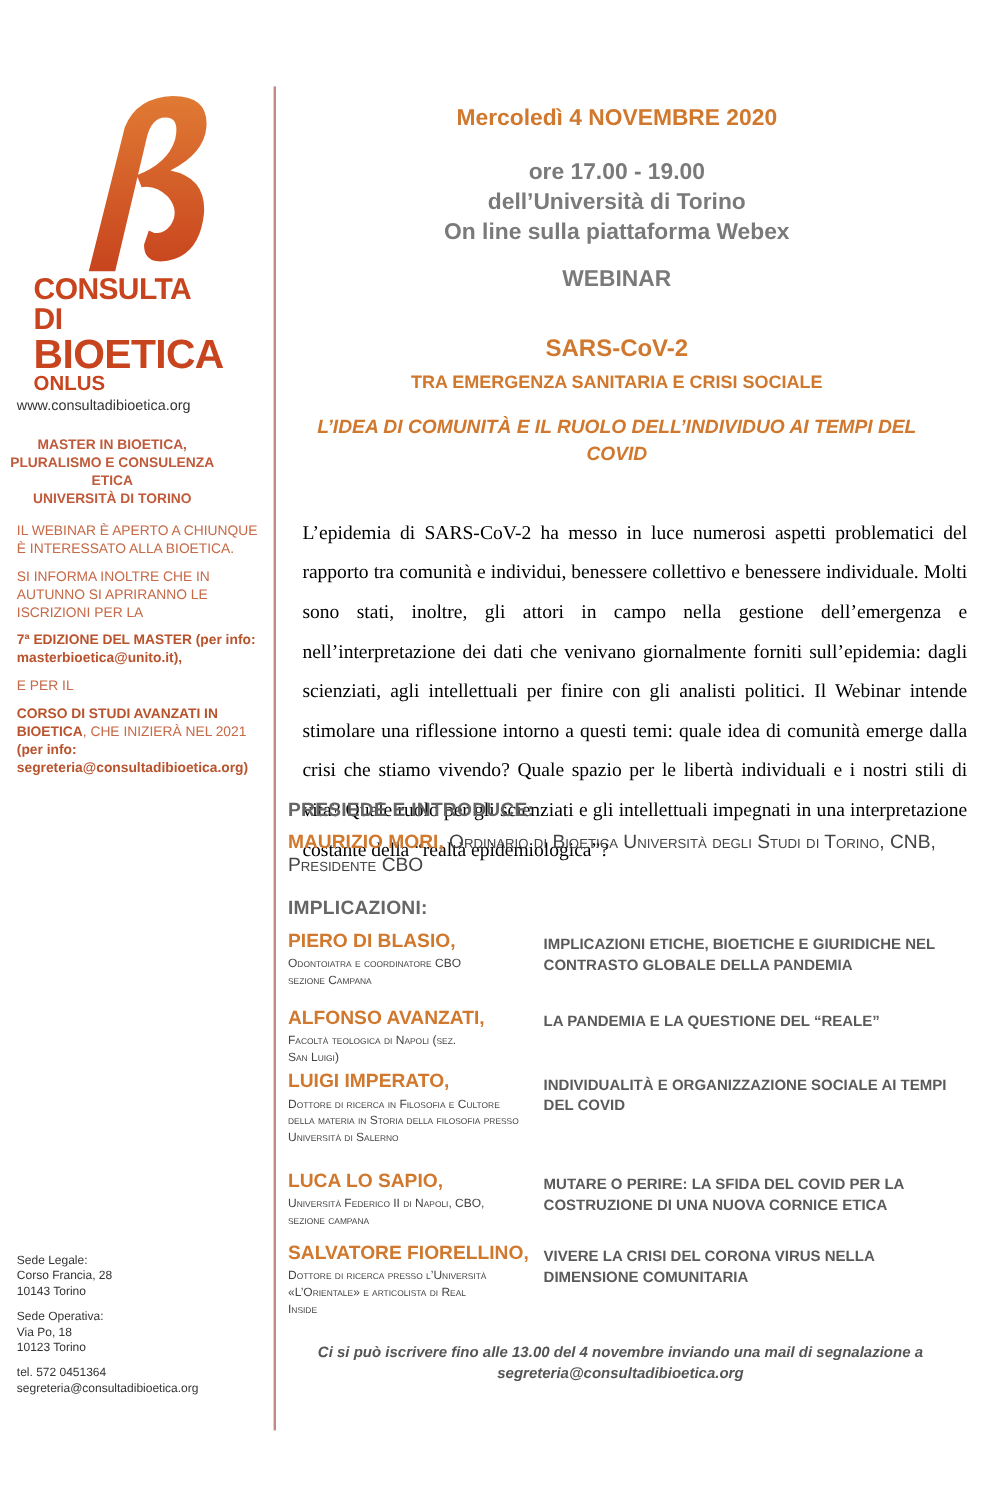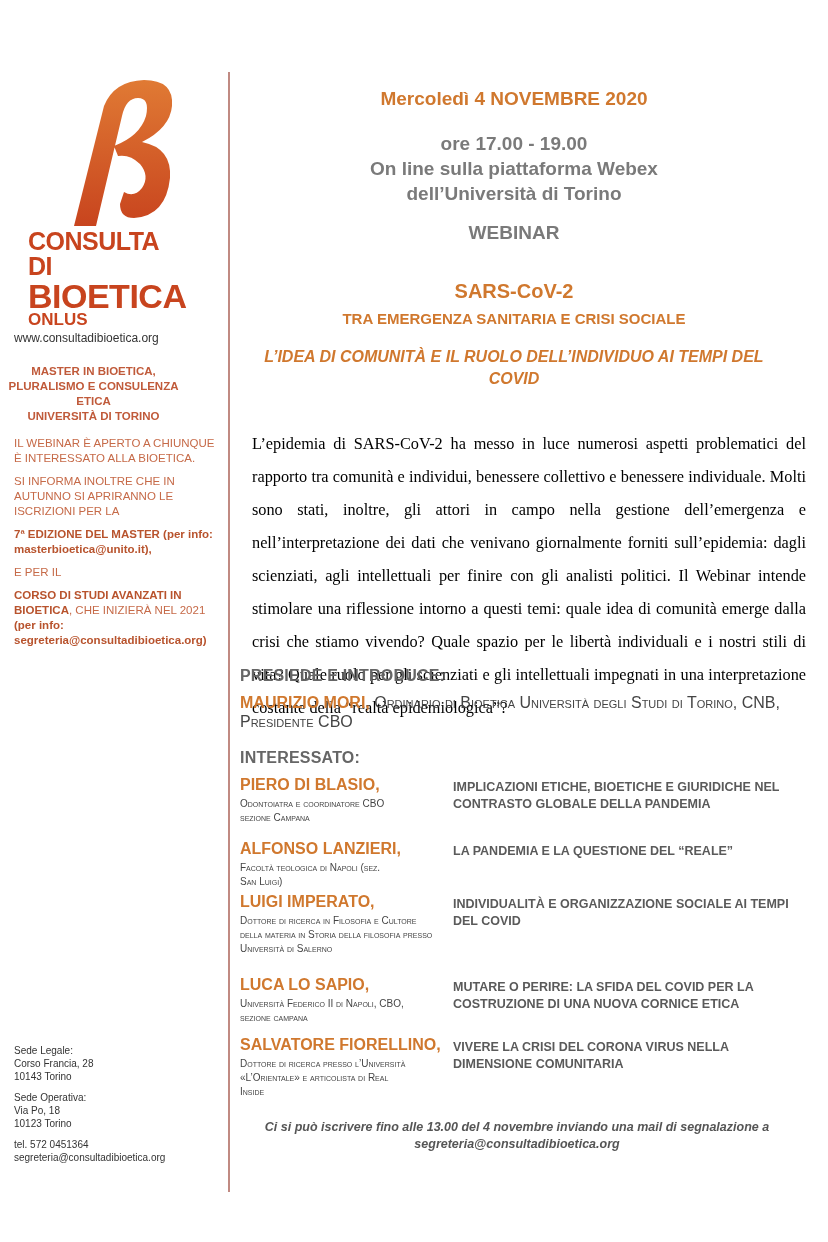--- a/index.html
+++ b/index.html
@@ -98,48 +98,48 @@
     </p>
   </div>
 </div>
 
 <div class="divider"></div>
 
 <div class="main">
   <div class="date center">Mercoledì 4 NOVEMBRE 2020</div>
   <div class="time center">
     <div>ore 17.00 - 19.00</div>
+    <div>dell’Università di Torino</div>
     <div>On line sulla piattaforma Webex</div>
-    <div>dell’Università di Torino</div>
   </div>
   <div class="webinar center">WEBINAR</div>
   <div class="title1 center">SARS-CoV-2</div>
   <div class="title2 center">TRA EMERGENZA SANITARIA E CRISI SOCIALE</div>
   <div class="subtitle center">L’IDEA DI COMUNITÀ E IL RUOLO DELL’INDIVIDUO AI TEMPI DEL COVID</div>
 
   <div class="body-text">L’epidemia di SARS-CoV-2 ha messo in luce numerosi aspetti problematici del rapporto tra comunità e individui, benessere collettivo e benessere individuale. Molti sono stati, inoltre, gli attori in campo nella gestione dell’emergenza e nell’interpretazione dei dati che venivano giornalmente forniti sull’epidemia: dagli scienziati, agli intellettuali per finire con gli analisti politici. Il Webinar intende stimolare una riflessione intorno a questi temi: quale idea di comunità emerge dalla crisi che stiamo vivendo? Quale spazio per le libertà individuali e i nostri stili di vita? Quale ruolo per gli scienziati e gli intellettuali impegnati in una interpretazione costante della “realtà epidemiologica”?</div>
 
   <div class="sec-head presiede-head">PRESIEDE E INTRODUCE:</div>
   <div class="mori">
     <span class="name">MAURIZIO MORI,</span><span class="sc"> Ordinario di Bioetica Università degli Studi di Torino, CNB, Presidente CBO</span>
   </div>
 
-  <div class="sec-head interv-head">INTERESSATO:</div>
+  <div class="sec-head interv-head">IMPLICAZIONI:</div>
 
   <div class="speaker" style="top:776px;">
     <div class="sp-left">
       <div class="sp-name">PIERO DI BLASIO,</div>
       <div class="sp-aff" style="width:170px;">Odontoiatra e coordinatore CBO sezione Campana</div>
     </div>
     <div class="sp-topic">IMPLICAZIONI ETICHE, BIOETICHE E GIURIDICHE NEL CONTRASTO GLOBALE DELLA PANDEMIA</div>
   </div>
 
   <div class="speaker" style="top:840px;">
     <div class="sp-left">
-      <div class="sp-name">ALFONSO LANZIERI,</div>
+      <div class="sp-name">ALFONSO AVANZATI,</div>
       <div class="sp-aff" style="width:150px;">Facoltà teologica di Napoli (sez. San Luigi)</div>
     </div>
     <div class="sp-topic">LA PANDEMIA E LA QUESTIONE DEL “REALE”</div>
   </div>
 
   <div class="speaker" style="top:893px;">
     <div class="sp-left">
       <div class="sp-name">LUIGI IMPERATO,</div>
       <div class="sp-aff" style="width:200px;">Dottore di ricerca in Filosofia e Cultore della materia in Storia della filosofia presso Università di Salerno</div>
     </div>

